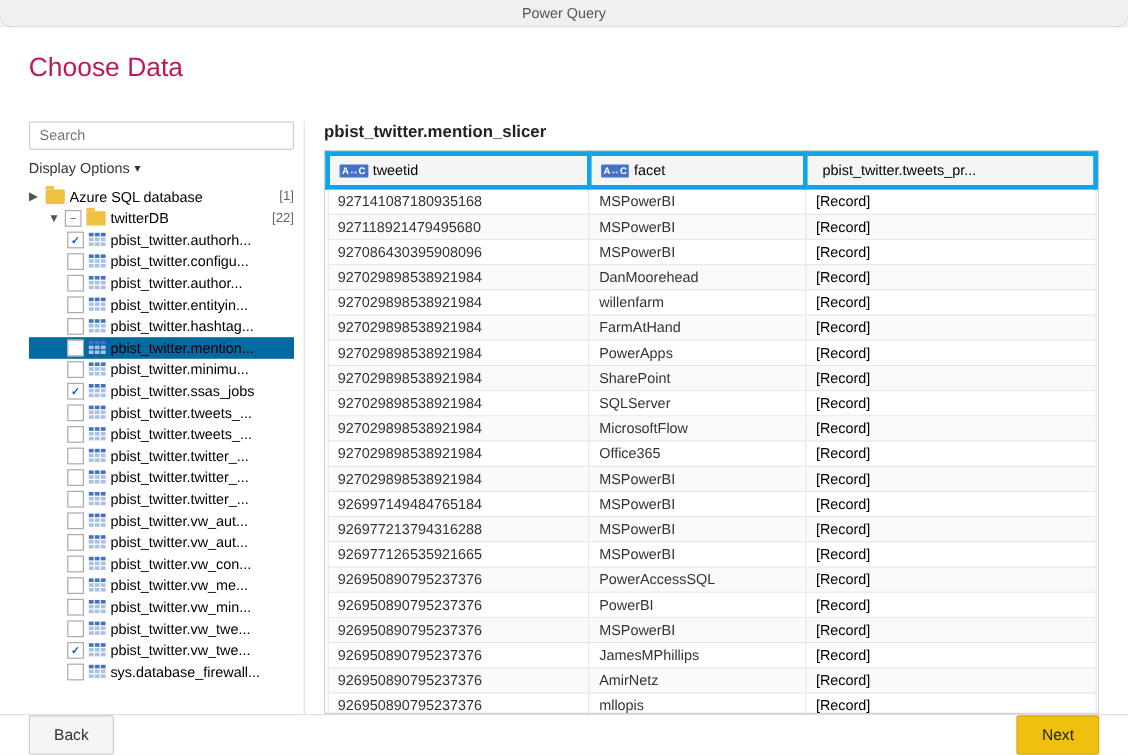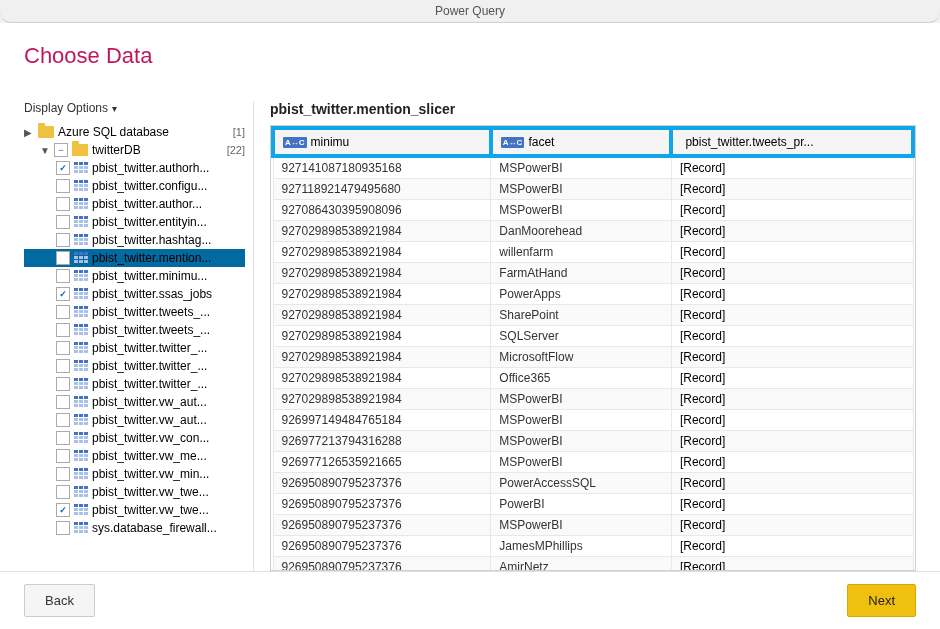--- a/index.html
+++ b/index.html
@@ -220,21 +220,21 @@
       border: 1px solid #e8e8e8;
       padding: 3px 8px;
       color: #333;
     }
     tbody tr:nth-child(even) td { background: #fafafa; }
     .record-link { color: #000000; cursor: pointer; }
     
     .footer {
       display: flex;
       justify-content: space-between;
-      padding: 12px 24px;
+      padding: 0 24px;
       background: #fff;
       border-top: 1px solid #e0e0e0;
       flex-shrink: 0;
     }
     .footer-left {}
     .footer-right { display: flex; gap: 8px; }
     .btn {
       padding: 8px 20px;
       font-size: 13px;
       cursor: pointer;
@@ -260,20 +260,21 @@
 <div class="title-bar">
   <span>Power Query</span>
 </div>
 
 <div class="dialog">
   <div class="dialog-title">Choose Data</div>
 
   <div class="main-content">
 
     <div class="left-panel">
+      <input class="search-box" type="text" placeholder="Search" style="">
 
       <div class="display-options">
         <span>Display Options</span>
         <span class="chevron">▾</span>
       </div>
 
       <div class="tree-container">
 
         <div class="tree-item">
           <span class="arrow">▶</span>
@@ -780,21 +781,21 @@
 
     <div class="right-panel">
       <div class="preview-title">pbist_twitter.mention_slicer</div>
       <div class="table-container">
         <table>
           <thead>
             <tr>
               <th>
                 <div class="th-content">
                   <span class="col-icon-abc">A↔C</span>
-                  <span>minimu</span>
+                  <span>tweetid</span>
                 </div>
               </th>
               <th>
                 <div class="th-content">
                   <span class="col-icon-abc">A↔C</span>
                   <span>facet</span>
                 </div>
               </th>
               <th>
                 <div class="th-content">

